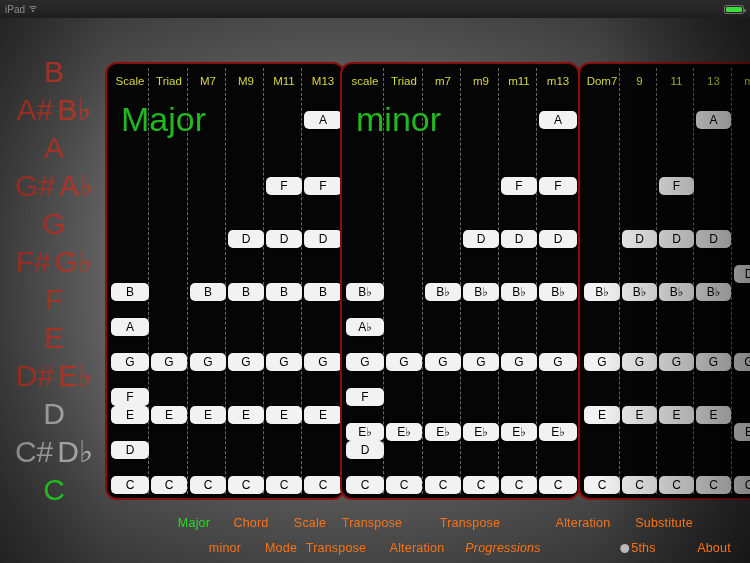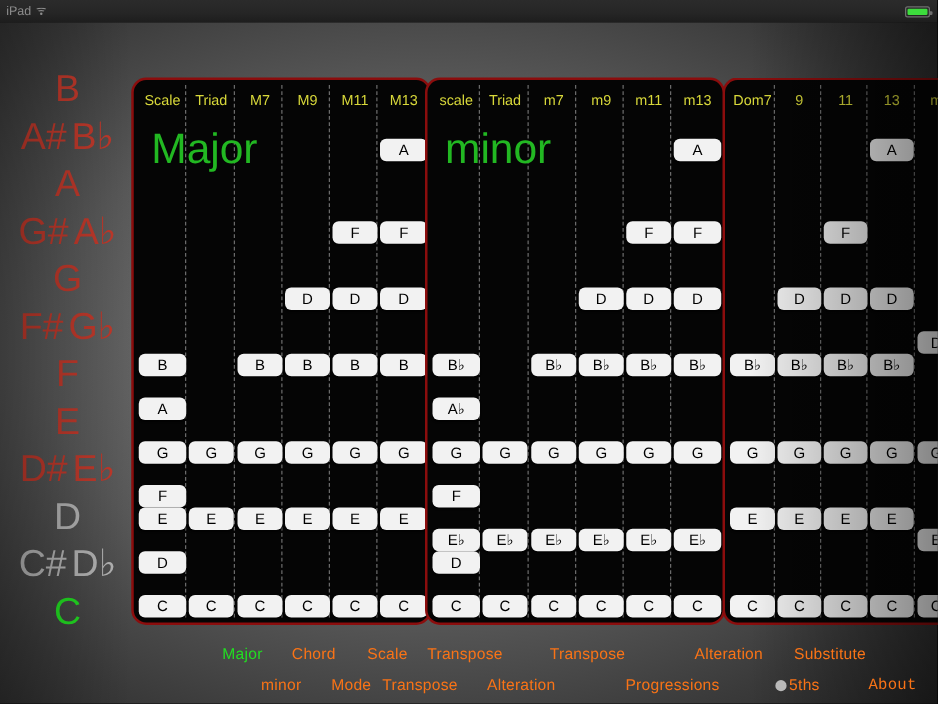--- a/index.html
+++ b/index.html
@@ -322,16 +322,16 @@
     <div class="menu-item" style="left: 251px; top: 8px; transform: translateX(-50%);">Chord</div>
     <div class="menu-item" style="left: 310px; top: 8px; transform: translateX(-50%);">Scale</div>
     <div class="menu-item" style="left: 372px; top: 8px; transform: translateX(-50%);">Transpose</div>
     <div class="menu-item" style="left: 470px; top: 8px; transform: translateX(-50%);">Transpose</div>
     <div class="menu-item" style="left: 583px; top: 8px; transform: translateX(-50%);">Alteration</div>
     <div class="menu-item" style="left: 664px; top: 8px; transform: translateX(-50%);">Substitute</div>
     <div class="menu-item" style="left: 225px; top: 33px; transform: translateX(-50%);">minor</div>
     <div class="menu-item" style="left: 281px; top: 33px; transform: translateX(-50%);">Mode</div>
     <div class="menu-item" style="left: 336px; top: 33px; transform: translateX(-50%);">Transpose</div>
     <div class="menu-item" style="left: 417px; top: 33px; transform: translateX(-50%);">Alteration</div>
-    <div class="menu-item" style="left: 538px; top: 33px; transform: translateX(-50%);">Progressions</div>
+    <div class="menu-item" style="left: 503px; top: 33px; transform: translateX(-50%); font-style: italic;">Progressions</div>
     <div class="menu-item" style="left: 638px; top: 33px; transform: translateX(-50%);"><span class="radio"></span><span>5ths</span></div>
-    <div class="menu-item" style="left: 714px; top: 33px; transform: translateX(-50%); font-family: Liberation Mono, monospace;">About</div>
+    <div class="menu-item" style="left: 714px; top: 33px; transform: translateX(-50%);">About</div>
   </div>
 
 </body></html>

